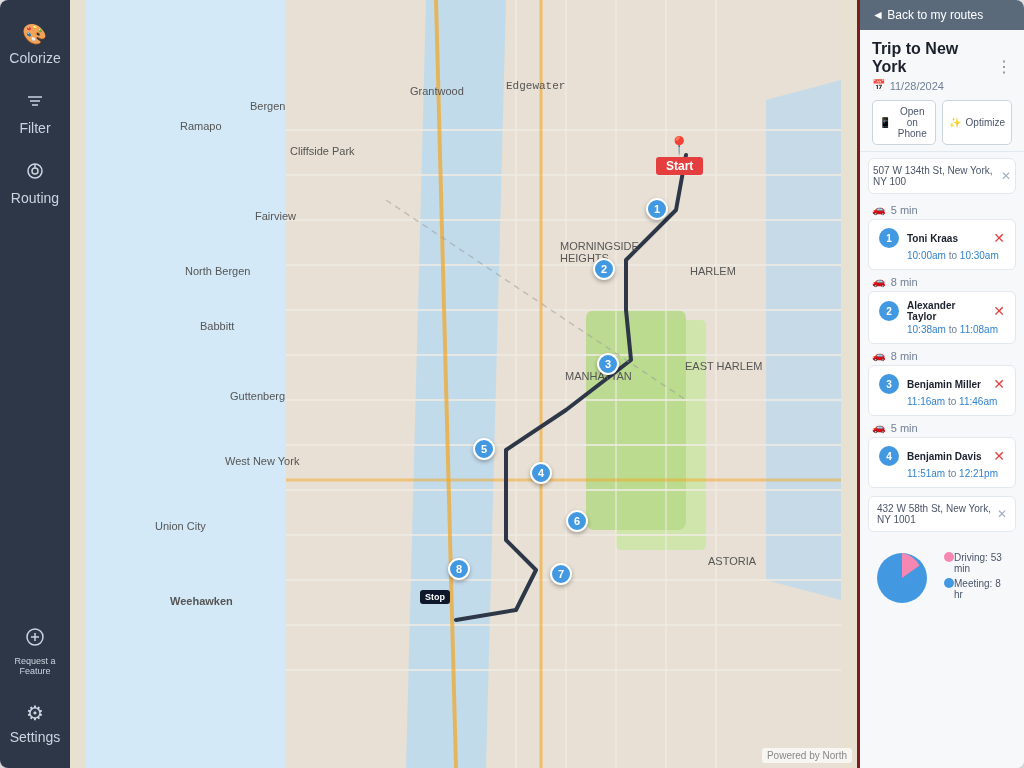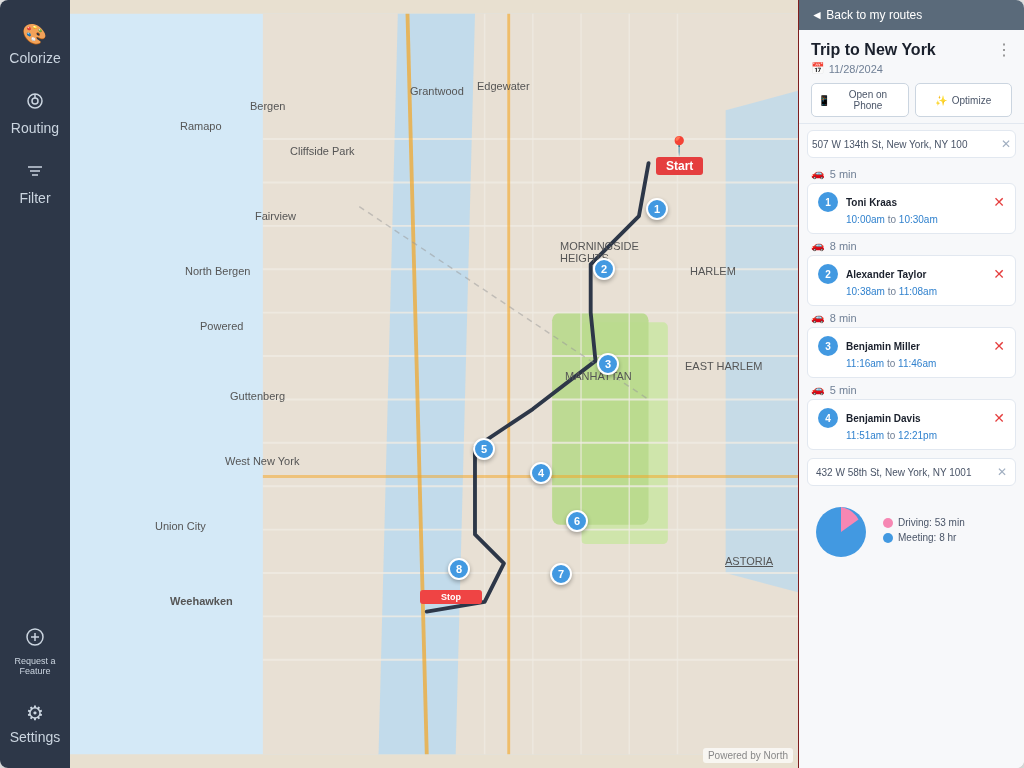--- a/index.html
+++ b/index.html
@@ -18,30 +18,30 @@
 
     
     .map-svg { position: absolute; top: 0; left: 0; width: 100%; height: 100%; }
 
     
     .map-label { position: absolute; font-size: 11px; color: #555; font-weight: 500; white-space: nowrap; pointer-events: none; }
 
     
     .map-marker { position: absolute; display: flex; flex-direction: column; align-items: center; pointer-events: none; }
     .marker-flag { background: #e53e3e; color: white; font-size: 12px; font-weight: bold; padding: 2px 10px; border-radius: 3px; }
-    .marker-stop { background: #ef4444; color: white; font-size: 9px; font-weight: bold; padding: 2px 21px; border-radius: 3px; }
+    .marker-stop { background: #0f172a; color: white; font-size: 9px; font-weight: bold; padding: 2px 5px; border-radius: 3px; }
 
     
     .stop-circle { position: absolute; width: 22px; height: 22px; background: #4299e1; border: 2px solid white; border-radius: 50%; display: flex; align-items: center; justify-content: center; color: white; font-size: 11px; font-weight: bold; pointer-events: none; box-shadow: 0 2px 4px rgba(0,0,0,0.3); }
 
     
     .powered-by { position: absolute; bottom: 5px; right: 5px; font-size: 10px; color: #888; background: rgba(255,255,255,0.7); padding: 2px 5px; border-radius: 3px; }
 
     
-    .right-panel { width: 226px; background: #f7f8fa; display: flex; flex-direction: column; flex-shrink: 0; border-left: 1px solid #7f1d1d; overflow-y: auto; }
+    .right-panel { width: 167px; background: #f7f8fa; display: flex; flex-direction: column; flex-shrink: 0; border-left: 3px solid #7f1d1d; overflow-y: auto; }
 
     .back-bar { background: #5a6a7a; color: white; padding: 8px 12px; font-size: 12px; cursor: pointer; display: flex; align-items: center; gap: 6px; }
 
     .trip-header { padding: 10px 12px 6px; border-bottom: 1px solid #e2e8f0; }
     .trip-title-row { display: flex; justify-content: space-between; align-items: flex-end; }
     .trip-title { font-size: 16px; font-weight: 700; color: #1a202c; }
     .more-btn { cursor: pointer; color: #888; font-size: 16px; }
     .trip-date { font-size: 11px; color: #718096; display: flex; align-items: center; gap: 4px; margin-top: 3px; }
     .trip-actions { display: flex; gap: 6px; margin-top: 8px; }
     .action-btn { flex: 1; padding: 5px 6px; border: 1px solid #cbd5e0; border-radius: 5px; background: white; font-size: 10px; cursor: pointer; display: flex; align-items: center; justify-content: center; gap: 4px; color: #4a5568; }
@@ -57,52 +57,52 @@
     .stop-name { font-size: 10px; font-weight: 600; color: #1a202c; flex: 1; }
     .stop-delete { color: #e53e3e; cursor: pointer; font-size: 14px; }
     .stop-time { font-size: 10px; color: #718096; margin-top: 2px; padding-left: 28px; }
     .stop-time span { color: #3182ce; font-weight: 500; }
 
     .final-address { background: white; margin: 6px 8px; padding: 6px 8px; border-radius: 6px; font-size: 10px; color: #4a5568; display: flex; justify-content: space-between; align-items: center; border: 1px solid #e2e8f0; }
 
     .chart-section { padding: 10px 12px; display: flex; align-items: center; gap: 12px; }
     .pie-chart { width: 60px; height: 60px; flex-shrink: 0; }
     .legend { font-size: 10px; color: #4a5568; }
-    .legend-item { display: flex; align-items: flex-end; gap: 5px; margin-bottom: 4px; }
+    .legend-item { display: flex; align-items: flex-start; margin-bottom: 4px; }
     .legend-dot { width: 10px; height: 10px; border-radius: 50%; flex-shrink: 0; }
   </style>
 </head>
 <body>
 
 <div class="app-container">
 
   <div class="sidebar">
     <div class="sidebar-item">
       <span class="icon">🎨</span>
       <span class="label">Colorize</span>
+    </div>
+    <div class="sidebar-item">
+      <span class="icon">
+        <svg width="20" height="20" viewBox="0 0 20 20" fill="none">
+            <line x1="3" y1="6" x2="17" y2="6" stroke="#cbd5e0" stroke-width="1.5"></line>
+            <line x1="5" y1="10" x2="15" y2="10" stroke="#cbd5e0" stroke-width="1.5"></line>
+            <line x1="7" y1="14" x2="13" y2="14" stroke="#cbd5e0" stroke-width="1.5"></line>
+          </svg>
+      </span>
+      <span class="label">Filter</span>
     </div>
     <div class="sidebar-item">
       <span class="icon">
         <svg width="20" height="20" viewBox="0 0 20 20" fill="none">
             <circle cx="10" cy="10" r="7" stroke="#cbd5e0" stroke-width="1.5"></circle>
             <circle cx="10" cy="10" r="3" stroke="#cbd5e0" stroke-width="1.5"></circle>
             <line x1="10" y1="3" x2="10" y2="7" stroke="#cbd5e0" stroke-width="1.5"></line>
           </svg>
       </span>
       <span class="label">Routing</span>
-    </div>
-    <div class="sidebar-item">
-      <span class="icon">
-        <svg width="20" height="20" viewBox="0 0 20 20" fill="none">
-            <line x1="3" y1="6" x2="17" y2="6" stroke="#cbd5e0" stroke-width="1.5"></line>
-            <line x1="5" y1="10" x2="15" y2="10" stroke="#cbd5e0" stroke-width="1.5"></line>
-            <line x1="7" y1="14" x2="13" y2="14" stroke="#cbd5e0" stroke-width="1.5"></line>
-          </svg>
-      </span>
-      <span class="label">Filter</span>
     </div>
     <div class="sidebar-spacer"></div>
     <div class="sidebar-item">
       <span class="icon">
         <svg width="20" height="20" viewBox="0 0 20 20" fill="none">
             <circle cx="10" cy="10" r="8" stroke="#cbd5e0" stroke-width="1.5"></circle>
             <line x1="10" y1="6" x2="10" y2="14" stroke="#cbd5e0" stroke-width="1.5"></line>
             <line x1="6" y1="10" x2="14" y2="10" stroke="#cbd5e0" stroke-width="1.5"></line>
           </svg>
       </span>
@@ -159,34 +159,34 @@
       <line x1="200" y1="480" x2="755" y2="480" stroke="#f5a623" stroke-width="3" opacity="0.5"></line>
 
       <polyline points="600,155 590,210 540,260 540,310 545,360 480,410 420,450 420,490 420,540 450,570 430,610 370,620" fill="none" stroke="#2d3748" stroke-width="4" stroke-linejoin="round" stroke-linecap="round"></polyline>
 
       <line x1="300" y1="200" x2="600" y2="400" stroke="#999" stroke-width="1.5" stroke-dasharray="6,5" opacity="0.5"></line>
     </svg>
 
     <span class="map-label" style="left:110px;top:120px;">Ramapo</span>
     <span class="map-label" style="left:180px;top:100px;">Bergen</span>
     <span class="map-label" style="left:340px;top:85px;">Grantwood</span>
-    <span class="map-label" style="left:407px;top:80px;">Edgewater</span>
+    <span class="map-label" style="left:436px;top:80px;font-family:Liberation Mono, monospace;">Edgewater</span>
     <span class="map-label" style="left:220px;top:145px;">Cliffside Park</span>
     <span class="map-label" style="left:185px;top:210px;">Fairview</span>
     <span class="map-label" style="left:115px;top:265px;">North Bergen</span>
-    <span class="map-label" style="left:130px;top:320px;">Powered</span>
+    <span class="map-label" style="left:130px;top:320px;">Babbitt</span>
     <span class="map-label" style="left:160px;top:390px;">Guttenberg</span>
     <span class="map-label" style="left:155px;top:455px;">West New York</span>
     <span class="map-label" style="left:85px;top:520px;">Union City</span>
     <span class="map-label" style="left:100px;top:595px;font-weight:bold;">Weehawken</span>
     <span class="map-label" style="left:490px;top:240px;">MORNINGSIDE<br>HEIGHTS</span>
     <span class="map-label" style="left:495px;top:370px;">MANHATTAN</span>
     <span class="map-label" style="left:620px;top:265px;">HARLEM</span>
     <span class="map-label" style="left:615px;top:360px;">EAST HARLEM</span>
-    <span class="map-label" style="left:655px;top:555px;text-decoration:underline;">ASTORIA</span>
+    <span class="map-label" style="left:638px;top:555px;">ASTORIA</span>
 
     <div class="map-marker" style="position:absolute;left:586px;top:135px;">
       <span style="color:#e53e3e;font-size:18px;">📍</span>
       <span class="marker-flag">Start</span>
     </div>
 
     <div class="map-marker" style="position:absolute;left:350px;top:590px;">
       <span class="marker-stop">Stop</span>
     </div>
 

